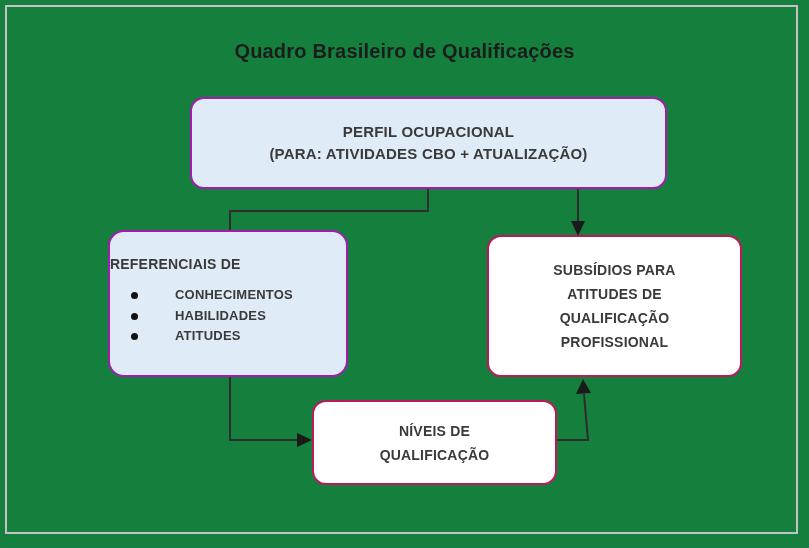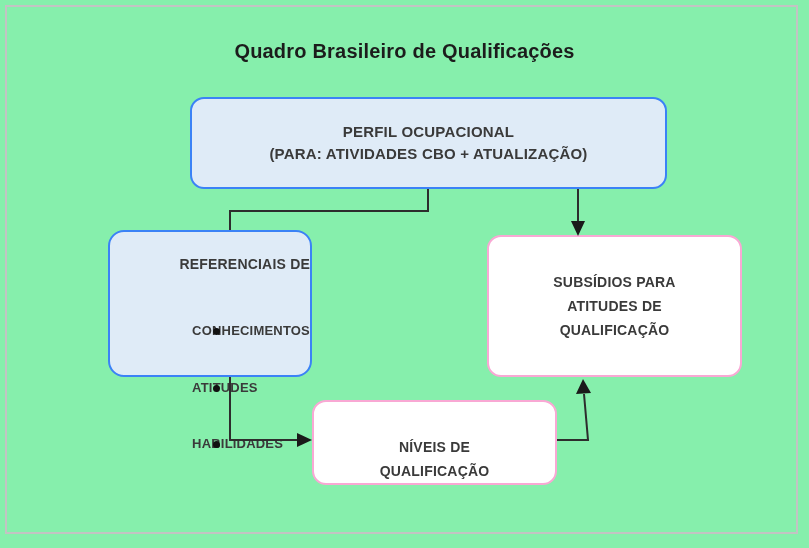--- a/index.html
+++ b/index.html
@@ -5,21 +5,21 @@
   html, body {
     margin: 0;
     padding: 0;
     background: #ffffff;
     font-family: "Liberation Sans", sans-serif;
   }
   .page {
     position: relative;
     width: 809px;
     height: 548px;
-    background: #86efac;
+    background: #15803d;
     overflow: hidden;
   }
   .frame {
     position: absolute;
     left: 5px;
     top: 5px;
     width: 793px;
     height: 529px;
     border: 2px solid #c3c3c3;
     box-sizing: border-box;
@@ -43,55 +43,55 @@
     flex-direction: column;
     align-items: center;
     justify-content: center;
     text-align: center;
     font-weight: bold;
     color: #3a3a3a;
     letter-spacing: 0.2px;
   }
   .node.blue {
     background: #dfebf7;
-    border: 2px solid #3b82f6;
+    border: 2px solid #a21caf;
   }
   .node.green {
     background: #ffffff;
-    border: 2px solid #f9a8d4;
+    border: 2px solid #be185d;
   }
   .node-perfil {
     left: 190px; top: 97px; width: 477px; height: 92px;
     border-radius: 14px;
     font-size: 15px;
     line-height: 22px;
   }
   .node-referenciais {
-    left: 108px; top: 230px; width: 204px; height: 147px;
+    left: 108px; top: 230px; width: 240px; height: 147px;
     border-radius: 16px;
     font-size: 14px;
     line-height: 21px;
     justify-content: flex-start;
     padding-top: 22px;
-    align-items: flex-end;
+    align-items: flex-start;
   }
   .node-referenciais .heading {
     text-align: center;
   }
   .bullet-list {
     list-style: none;
     margin: 10px 0 0 0;
     padding: 0;
     text-align: left;
     font-size: 13px;
     line-height: 20.5px;
   }
   .bullet-list li {
     position: relative;
-    margin-top: 36px;
+    padding-left: 65px;
   }
   .bullet-list li::before {
     content: "";
     position: absolute;
     left: 21px;
     top: 7px;
     width: 7px;
     height: 7px;
     border-radius: 50%;
     background: #111111;
@@ -100,21 +100,20 @@
     left: 487px; top: 235px; width: 255px; height: 142px;
     border-radius: 14px;
     font-size: 14px;
     line-height: 24px;
   }
   .node-niveis {
     left: 312px; top: 400px; width: 245px; height: 85px;
     border-radius: 14px;
     font-size: 14px;
     line-height: 24px;
-    justify-content: flex-end;
   }
   .connectors {
     position: absolute;
     left: 0;
     top: 0;
     width: 809px;
     height: 548px;
     pointer-events: none;
     z-index: 5;
   }
@@ -138,29 +137,30 @@
 
   <div class="node blue node-perfil">
     <div>PERFIL OCUPACIONAL</div>
     <div>(PARA: ATIVIDADES CBO + ATUALIZAÇÃO)</div>
   </div>
 
   <div class="node blue node-referenciais">
     <div class="heading">REFERENCIAIS DE</div>
     <ul class="bullet-list">
       <li>CONHECIMENTOS</li>
+      <li>HABILIDADES</li>
       <li>ATITUDES</li>
-      <li>HABILIDADES</li>
     </ul>
   </div>
 
   <div class="node green node-subsidios">
     <div>SUBSÍDIOS PARA</div>
     <div>ATITUDES DE</div>
     <div>QUALIFICAÇÃO</div>
+    <div>PROFISSIONAL</div>
   </div>
 
   <div class="node green node-niveis">
     <div>NÍVEIS DE</div>
     <div>QUALIFICAÇÃO</div>
   </div>
 
   <svg class="connectors" viewBox="0 0 809 548" xmlns="http://www.w3.org/2000/svg">
 
     <path d="M 428 189 L 428 211 L 230 211 L 230 230"></path>

